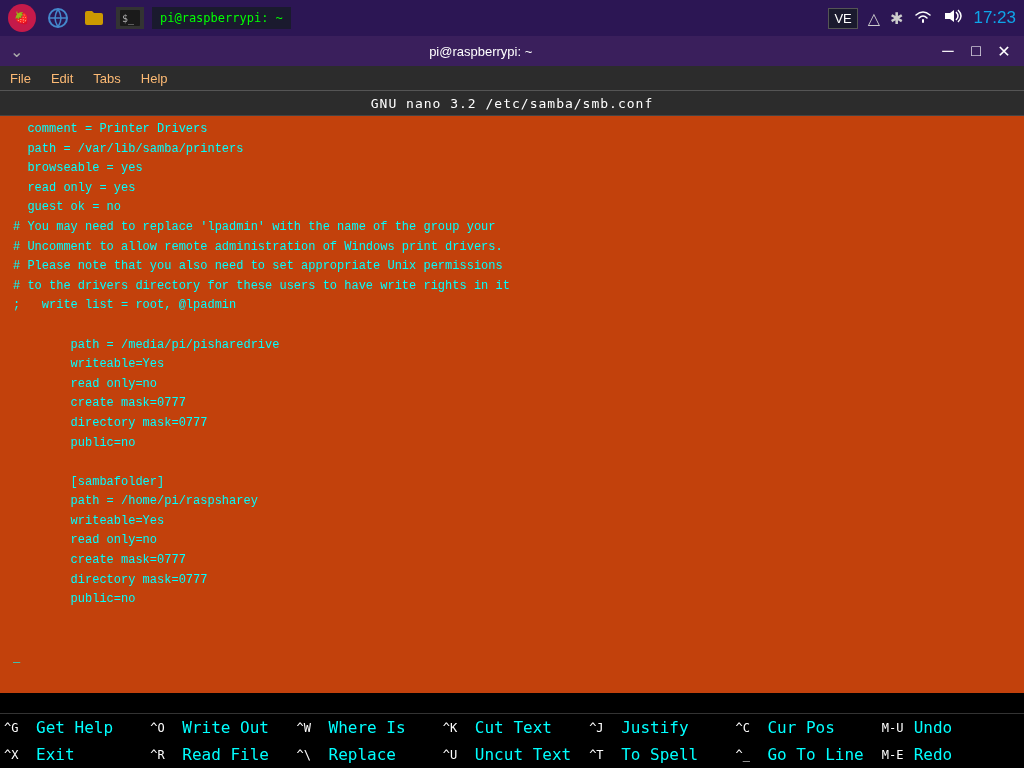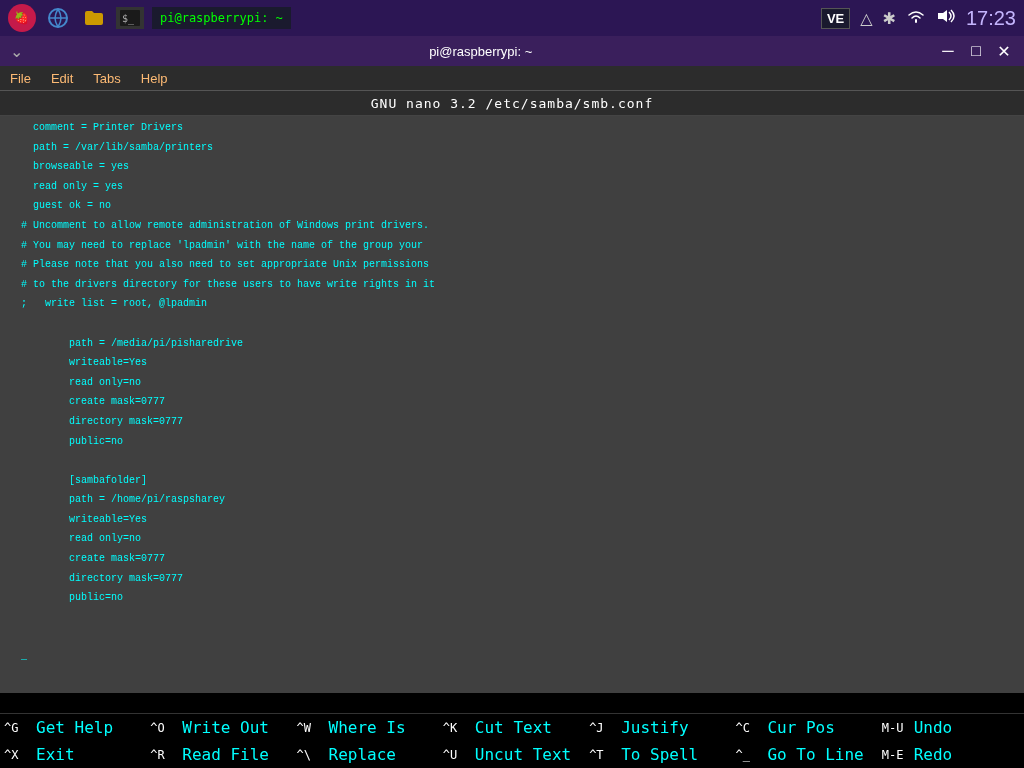--- a/index.html
+++ b/index.html
@@ -79,33 +79,33 @@
     #system-bar-right {
       display: flex;
       align-items: center;
       gap: 10px;
     }
 
     .ve-badge {
       background: #1a1a2e;
       color: white;
       font-size: 13px;
-      font-weight: bold;
+      font-weight: normal;
       padding: 2px 5px;
       border: 1px solid #555;
     }
 
     .sys-indicator {
       color: #ccc;
       font-size: 16px;
     }
 
     .sys-time {
-      color: #c4b5fd;
-      font-size: 20px;
+      color: #0ea5e9;
+      font-size: 17px;
       font-weight: 500;
     }
 
     
     #terminal-window {
       width: 1024px;
       height: 732px;
       display: flex;
       flex-direction: column;
     }
@@ -170,28 +170,28 @@
 
     #nano-header-text {
       color: white;
       font-size: 13px;
       font-family: monospace;
       letter-spacing: 1px;
     }
 
     
     #nano-editor {
-      background: #404040;
+      background: #c2410c;
       flex: 1;
       overflow: hidden;
       font-family: 'Courier New', monospace;
-      font-size: 10px;
+      font-size: 12px;
       line-height: 1.4;
       color: #00ffff;
-      padding: 5px 16px;
+      padding: 5px 8px;
     }
 
     .nano-line {
       padding: 0 5px;
       white-space: pre;
       min-height: 19.6px;
     }
 
     
     #nano-statusbar {
@@ -317,22 +317,22 @@
     <span id="nano-header-text">GNU nano 3.2                       /etc/samba/smb.conf</span>
   </div>
 
   <div id="nano-editor">
     <div id="nano-lines-container">
         <div class="nano-line">  comment = Printer Drivers</div>
         <div class="nano-line">  path = /var/lib/samba/printers</div>
         <div class="nano-line">  browseable = yes</div>
         <div class="nano-line">  read only = yes</div>
         <div class="nano-line">  guest ok = no</div>
+        <div class="nano-line"># You may need to replace 'lpadmin' with the name of the group your</div>
         <div class="nano-line"># Uncomment to allow remote administration of Windows print drivers.</div>
-        <div class="nano-line"># You may need to replace 'lpadmin' with the name of the group your</div>
         <div class="nano-line"># Please note that you also need to set appropriate Unix permissions</div>
         <div class="nano-line"># to the drivers directory for these users to have write rights in it</div>
         <div class="nano-line">;   write list = root, @lpadmin</div>
         <div class="nano-line">&nbsp;</div>
         <div class="nano-line">        path = /media/pi/pisharedrive</div>
         <div class="nano-line">        writeable=Yes</div>
         <div class="nano-line">        read only=no</div>
         <div class="nano-line">        create mask=0777</div>
         <div class="nano-line">        directory mask=0777</div>
         <div class="nano-line">        public=no</div>

